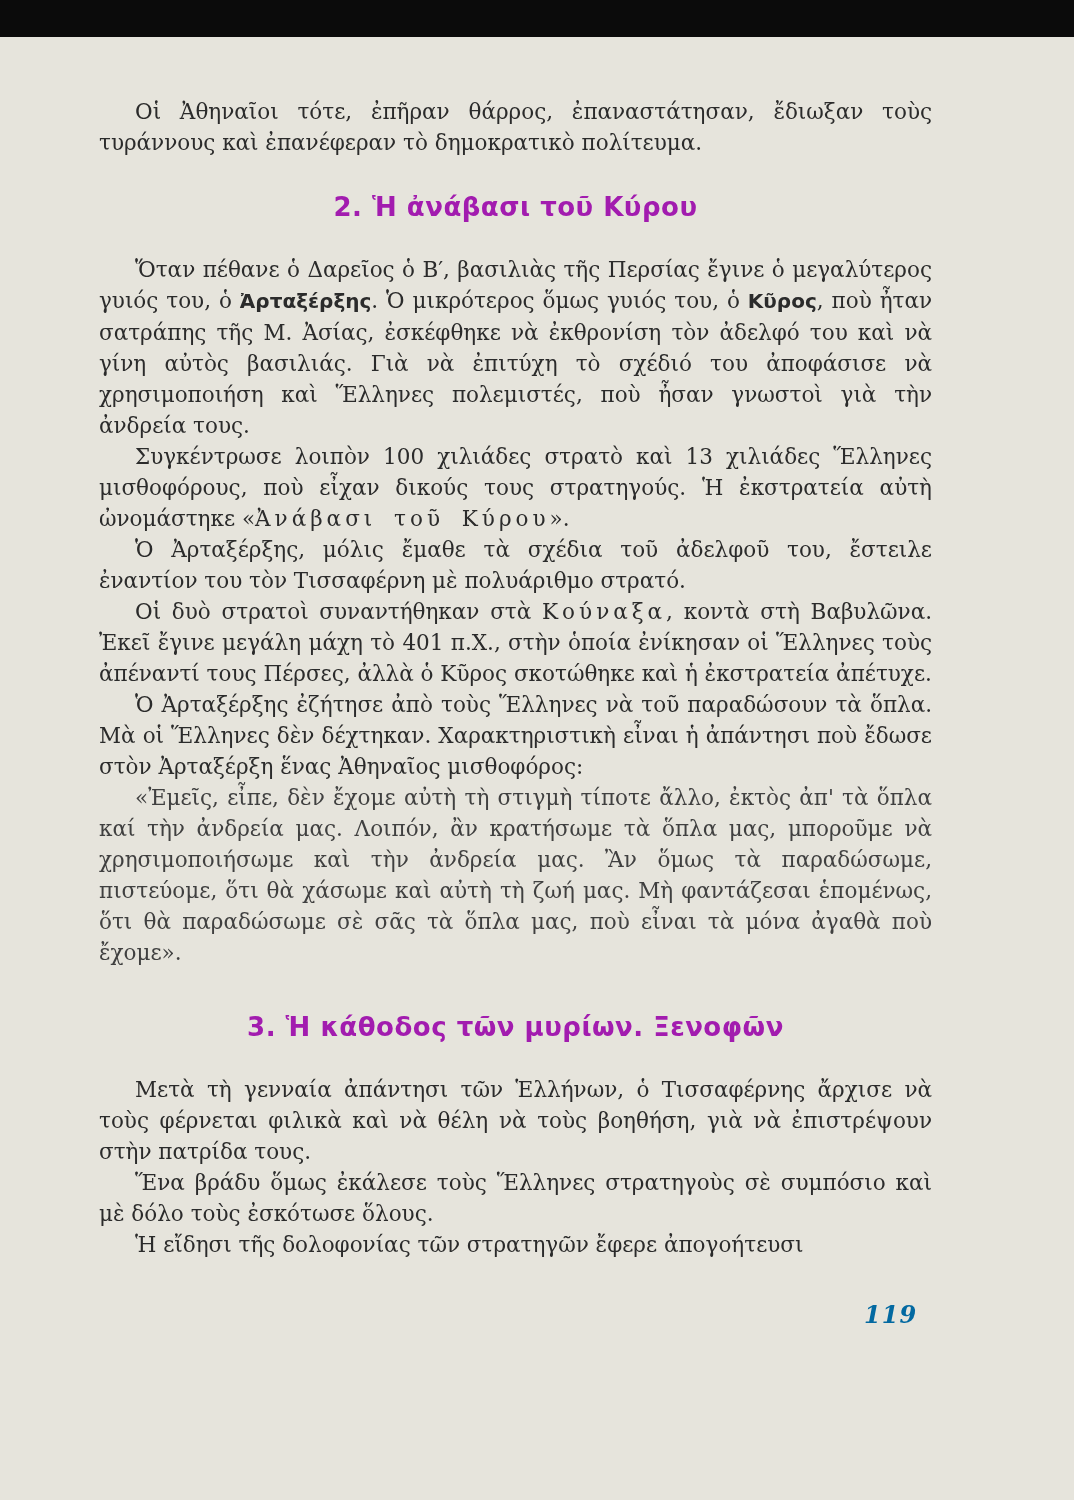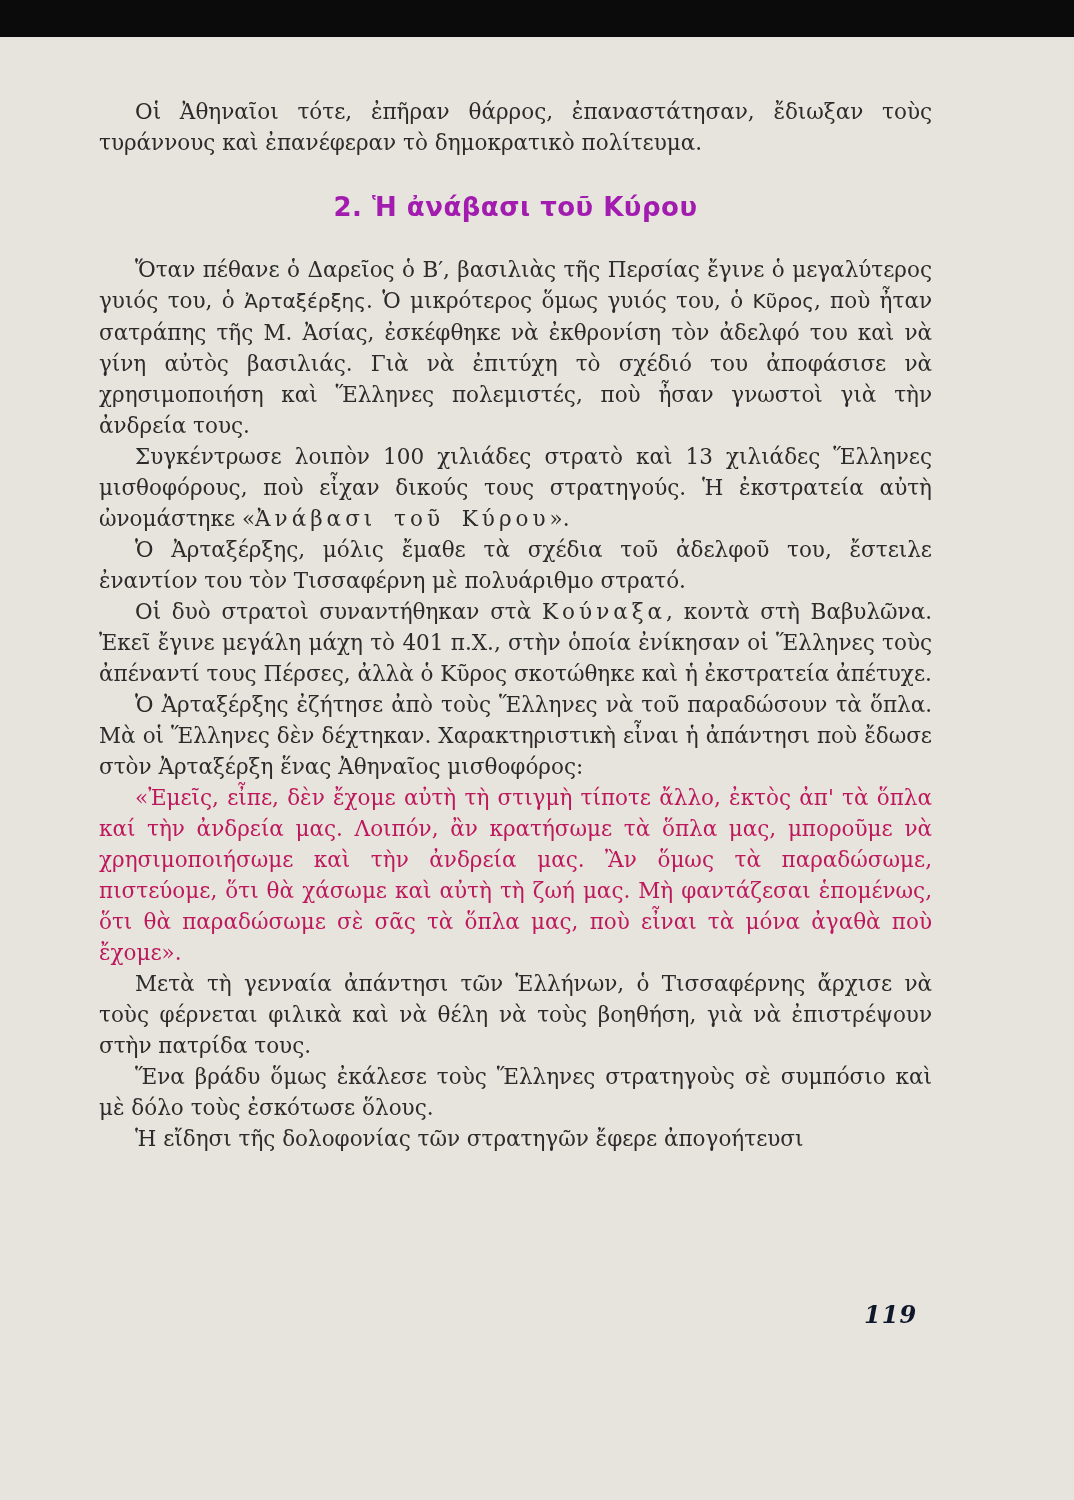--- a/index.html
+++ b/index.html
@@ -46,38 +46,38 @@
     text-indent: 0;
     color: #a21caf;
     letter-spacing: 0.5px;
     margin: 32px 0 30px 0;
   }
   .section-heading.second {
     margin-top: 42px;
   }
   .b {
     font-family: "DejaVu Sans", sans-serif;
-    font-weight: 400;
+    font-weight: 700;
     font-size: 20px;
   }
   .sp {
     letter-spacing: 4px;
     word-spacing: 7px;
   }
   .quote {
-    color: #be185d;
+    color: #404040;
   }
   .page-number {
     position: absolute;
     left: 864px;
     top: 1300px;
     font-style: italic;
     font-weight: 700;
     font-size: 24px;
-    color: #0f172a;
+    color: #0369a1;
     letter-spacing: 1px;
   }
 </style>
 </head>
 <body>
 
 <div class="scan-page">
 
   <div class="top-scan-bar"></div>
 
@@ -92,20 +92,21 @@
     <p><span>Συγκέντρωσε λοιπὸν 100 χιλιάδες στρατὸ καὶ 13 χιλιάδες Ἕλληνες μισθοφόρους, ποὺ εἶχαν δικούς τους στρατηγούς. Ἡ ἐκστρατεία αὐτὴ ὠνομάστηκε «</span><span class="sp">Ἀνάβασι τοῦ Κύρου</span><span>».</span></p>
 
     <p><span>Ὁ Ἀρταξέρξης, μόλις ἔμαθε τὰ σχέδια τοῦ ἀδελφοῦ του, ἔστειλε ἐναντίον του τὸν Τισσαφέρνη μὲ πολυάριθμο στρατό.</span></p>
 
     <p><span>Οἱ δυὸ στρατοὶ συναντήθηκαν στὰ </span><span class="sp">Κούναξα</span><span>, κοντὰ στὴ Βαβυλῶνα. Ἐκεῖ ἔγινε μεγάλη μάχη τὸ 401 π.Χ., στὴν ὁποία ἐνίκησαν οἱ Ἕλληνες τοὺς ἀπέναντί τους Πέρσες, ἀλλὰ ὁ Κῦρος σκοτώθηκε καὶ ἡ ἐκστρατεία ἀπέτυχε.</span></p>
 
     <p><span>Ὁ Ἀρταξέρξης ἐζήτησε ἀπὸ τοὺς Ἕλληνες νὰ τοῦ παραδώσουν τὰ ὅπλα. Μὰ οἱ Ἕλληνες δὲν δέχτηκαν. Χαρακτηριστικὴ εἶναι ἡ ἀπάντησι ποὺ ἔδωσε στὸν Ἀρταξέρξη ἕνας Ἀθηναῖος μισθοφόρος:</span></p>
 
     <p class="quote"><span>«Ἐμεῖς, εἶπε, δὲν ἔχομε αὐτὴ τὴ στιγμὴ τίποτε ἄλλο, ἐκτὸς ἀπ' τὰ ὅπλα καί τὴν ἀνδρεία μας. Λοιπόν, ἂν κρατήσωμε τὰ ὅπλα μας, μποροῦμε νὰ χρησιμοποιήσωμε καὶ τὴν ἀνδρεία μας. Ἂν ὅμως τὰ παραδώσωμε, πιστεύομε, ὅτι θὰ χάσωμε καὶ αὐτὴ τὴ ζωή μας. Μὴ φαντάζεσαι ἑπομένως, ὅτι θὰ παραδώσωμε σὲ σᾶς τὰ ὅπλα μας, ποὺ εἶναι τὰ μόνα ἀγαθὰ ποὺ ἔχομε».</span></p>
 
+    <h2 class="section-heading second">3. Ἡ κάθοδος τῶν μυρίων. Ξενοφῶν</h2>
 
     <p><span>Μετὰ τὴ γενναία ἀπάντησι τῶν Ἑλλήνων, ὁ Τισσαφέρνης ἄρχισε νὰ τοὺς φέρνεται φιλικὰ καὶ νὰ θέλη νὰ τοὺς βοηθήση, γιὰ νὰ ἐπιστρέψουν στὴν πατρίδα τους.</span></p>
 
     <p><span>Ἕνα βράδυ ὅμως ἐκάλεσε τοὺς Ἕλληνες στρατηγοὺς σὲ συμπόσιο καὶ μὲ δόλο τοὺς ἐσκότωσε ὅλους.</span></p>
 
     <p><span>Ἡ εἴδησι τῆς δολοφονίας τῶν στρατηγῶν ἔφερε ἀπογοήτευσι</span></p>
 
   </div>
 
   <div class="page-number">119</div>

